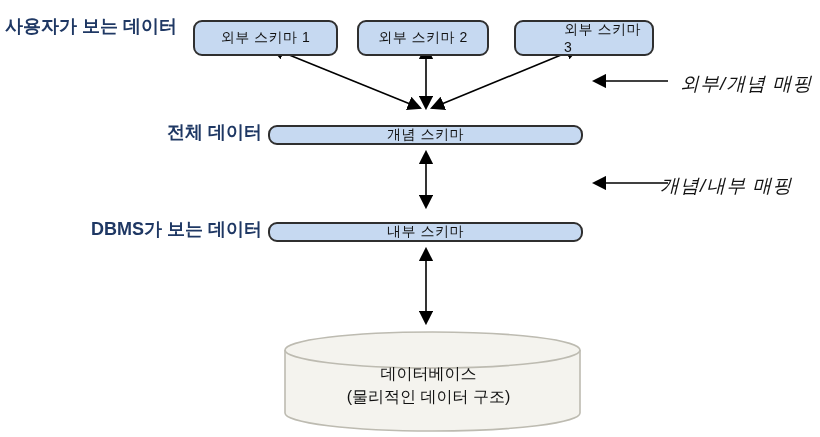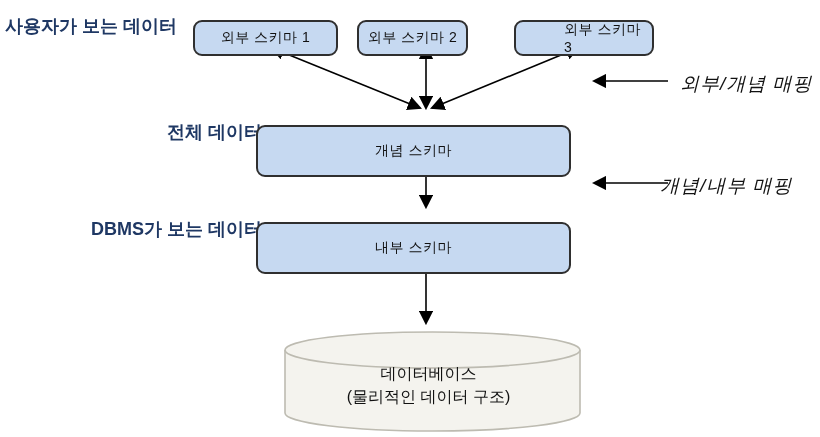--- a/index.html
+++ b/index.html
@@ -25,21 +25,21 @@
     box-sizing:border-box;
     background:var(--box-fill);
     border:2px solid var(--box-border);
     border-radius:9px;
     display:flex;align-items:center;justify-content:center;
     font-size:14px;color:var(--body-text);
     letter-spacing:0.5px;
     margin-top:12px;
   }
   .ext-box{top:8px;height:36px;}
-  .wide-box{left:256px;width:315px;height:52px;}
+  .wide-box{left:268px;width:315px;height:20px;}
   .row-label{
     position:absolute;
     color:var(--label-text);
     font-weight:bold;
     font-size:18px;
     white-space:nowrap;
   }
   .row-label.right-align{text-align:right;}
   .mapping-label{
     position:absolute;
@@ -86,21 +86,21 @@
 
     <line x1="668" y1="81" x2="594" y2="81" style="stroke:var(--arrow);stroke-width:1.6" marker-end="url(#ah)"></line>
     <line x1="668" y1="183" x2="594" y2="183" style="stroke:var(--arrow);stroke-width:1.6" marker-end="url(#ah)"></line>
   </svg>
 
   <div class="row-label" style="left:5px;top:14px;">사용자가 보는 데이터</div>
   <div class="row-label right-align" style="left:0;width:262px;top:120px;">전체 데이터</div>
   <div class="row-label right-align" style="left:0;width:262px;top:217px;">DBMS가 보는 데이터</div>
 
   <div class="schema-box ext-box" style="left:193px;width:145px;">외부 스키마 1</div>
-  <div class="schema-box ext-box" style="left:357px;width:111px;">외부 스키마 2</div>
+  <div class="schema-box ext-box" style="left:357px;width:132px;">외부 스키마 2</div>
   <div class="schema-box ext-box" style="left:514px;width:140px;padding-left:48px;">외부 스키마 3</div>
 
   <div class="schema-box wide-box" style="top:113px;">개념 스키마</div>
   <div class="schema-box wide-box" style="top:210px;">내부 스키마</div>
 
   <div class="mapping-label" style="left:680px;top:71px;">외부/개념 매핑</div>
   <div class="mapping-label" style="left:660px;top:173px;">개념/내부 매핑</div>
 
   <div class="cylinder-text">
     <div>데이터베이스</div>

